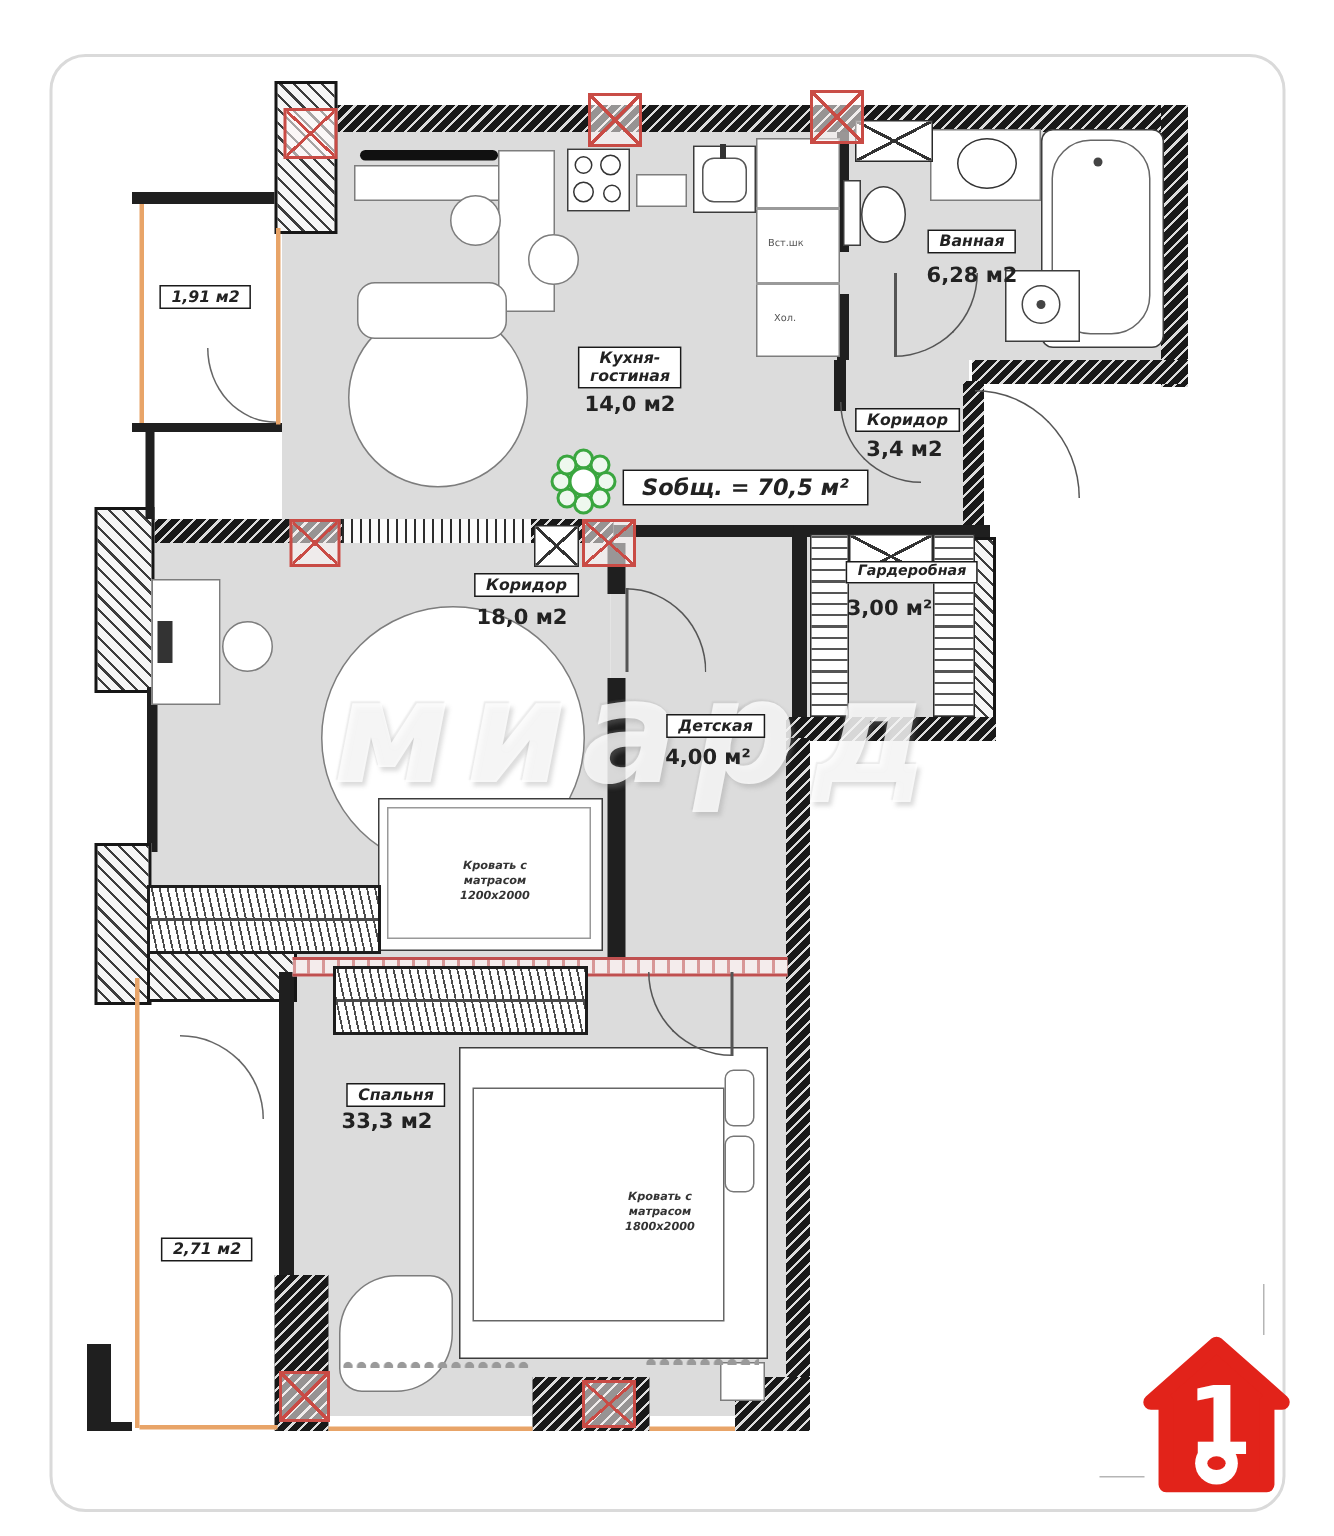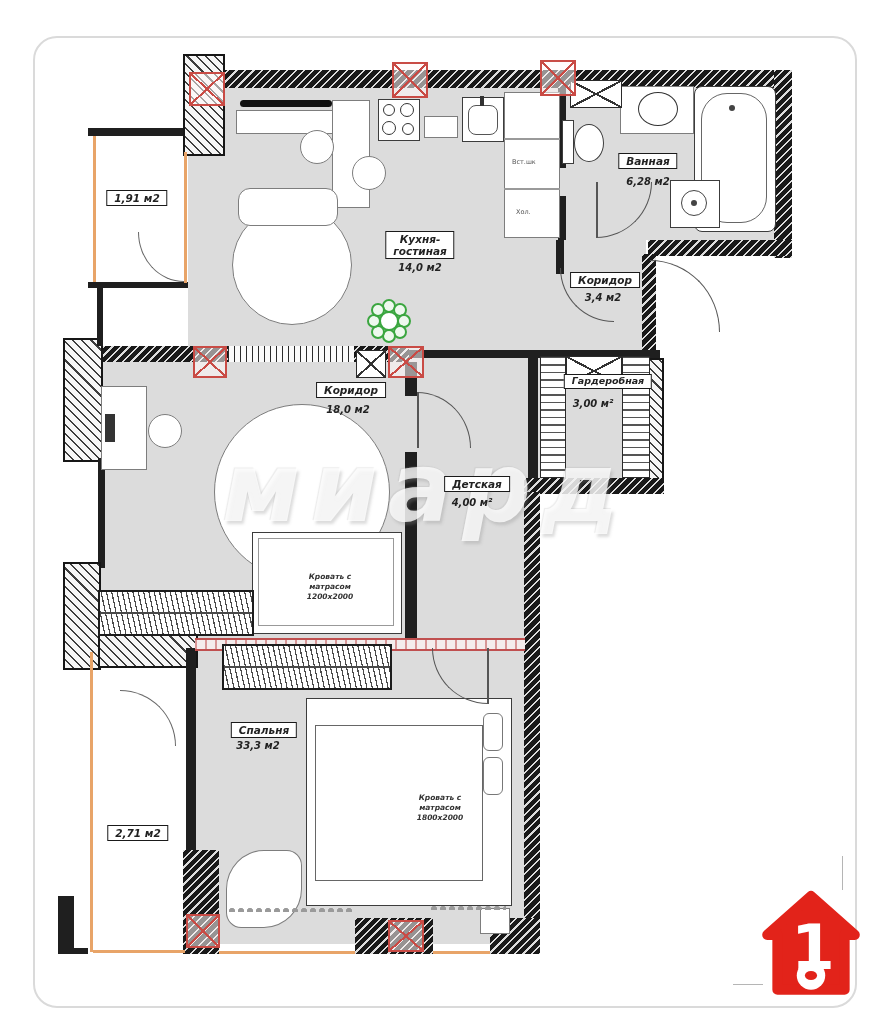--- a/index.html
+++ b/index.html
@@ -35,22 +35,22 @@
   .furnL{position:absolute;z-index:10;background:#fff;border:1px solid #7d7d7d}
   .round{border-radius:50%}
   .arc{position:absolute;z-index:11;background:transparent}
   .leaf{position:absolute;z-index:11;background:#555}
   .scallops{position:absolute;z-index:11;background-image:radial-gradient(circle at 4px 9px,#9a9a9a 2.8px,transparent 3.4px);
          background-size:9px 10px;background-repeat:repeat-x}
   .burner{position:absolute;border:1.5px solid #333;border-radius:50%;background:#fff}
   .label-box{position:absolute;z-index:50;transform:translateX(-50%);background:#fff;border:1.5px solid #1a1a1a;
          padding:1px 7px;font-style:italic;font-weight:700;font-size:10.5px;line-height:1.15;
          text-align:center;white-space:pre-line}
-  .area-text{position:absolute;z-index:50;transform:translateX(-50%);font-style:italic;font-weight:600;
-         font-size:10px;text-align:center;white-space:pre-line}
+  .area-text{position:absolute;z-index:50;transform:translateX(-50%);font-weight:600;
+         font-size:14px;text-align:center;white-space:pre-line}
   .bed-label{position:absolute;z-index:50;transform:translateX(-50%);font-style:italic;font-weight:700;
          font-size:7.5px;line-height:1.3;text-align:center;white-space:pre-line;color:#333}
   .tiny-label{position:absolute;z-index:12;font-size:6.5px;color:#555;white-space:pre-line}
   .total-box{position:absolute;z-index:50;transform:translateX(-50%);background:#fff;border:1.5px solid #1a1a1a;
          padding:2px 12px;font-style:italic;font-weight:700;font-size:15px}
   .watermark{position:absolute;z-index:40;font-style:italic;font-weight:900;font-size:96px;letter-spacing:10px;
          color:rgba(255,255,255,.78);text-shadow:2px 3px 3px rgba(140,140,140,.30),-1px -1px 1px rgba(150,150,150,.18);
          pointer-events:none}
   .connector{position:absolute;z-index:55;background:#b5b5b5}
 </style>
@@ -206,20 +206,21 @@
   <div class="furnL" style="left:480px;top:908px;width:30px;height:26px"></div>
   <div class="arc" style="left:432px;top:648px;width:56px;height:56px;border-left:1.4px solid #555;border-bottom:1.4px solid #555;border-radius:0 0 0 100%"></div>
   <div class="leaf" style="left:487px;top:648px;width:2px;height:56px"></div>
   <div class="scallops" style="left:228px;top:902px;width:126px;height:11px"></div>
   <div class="scallops" style="left:430px;top:900px;width:76px;height:11px"></div>
 
   <div class="label-box" style="left:420px;top:231px">Кухня-
 гостиная</div>
   <div class="area-text" style="left:420px;top:262px">14,0 м2</div>
 
+  <div class="total-box" style="left:497px;top:313px">Sобщ. = 70,5 м²</div>
 
   <div class="label-box" style="left:648px;top:153px">Ванная</div>
   <div class="area-text" style="left:648px;top:176px">6,28 м2</div>
 
   <div class="label-box" style="left:605px;top:272px">Коридор</div>
   <div class="area-text" style="left:603px;top:292px">3,4 м2</div>
 
   <div class="label-box" style="left:608px;top:374px;font-size:9.5px">Гардеробная</div>
   <div class="area-text" style="left:593px;top:398px">3,00 м²</div>
 

